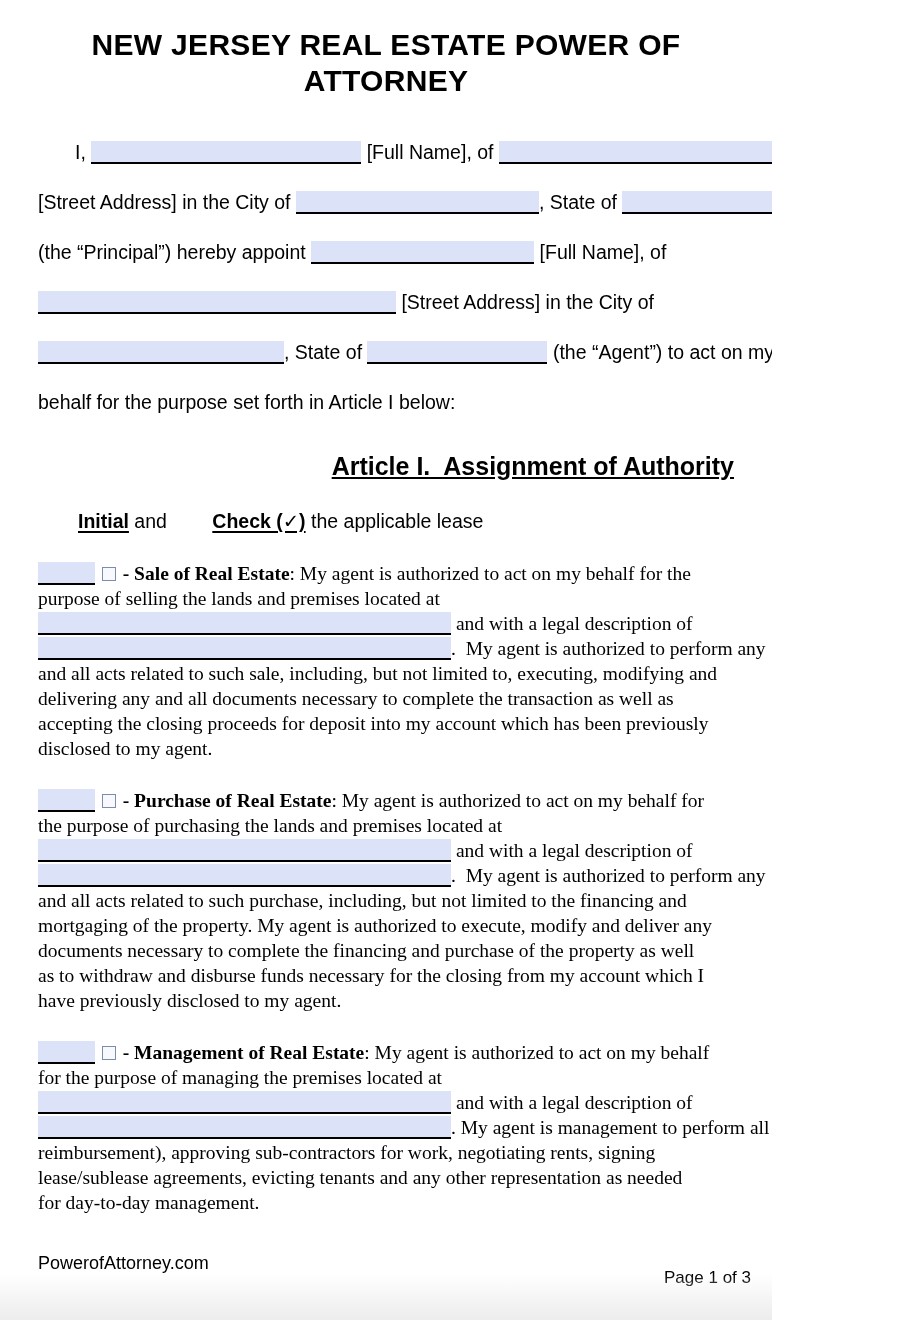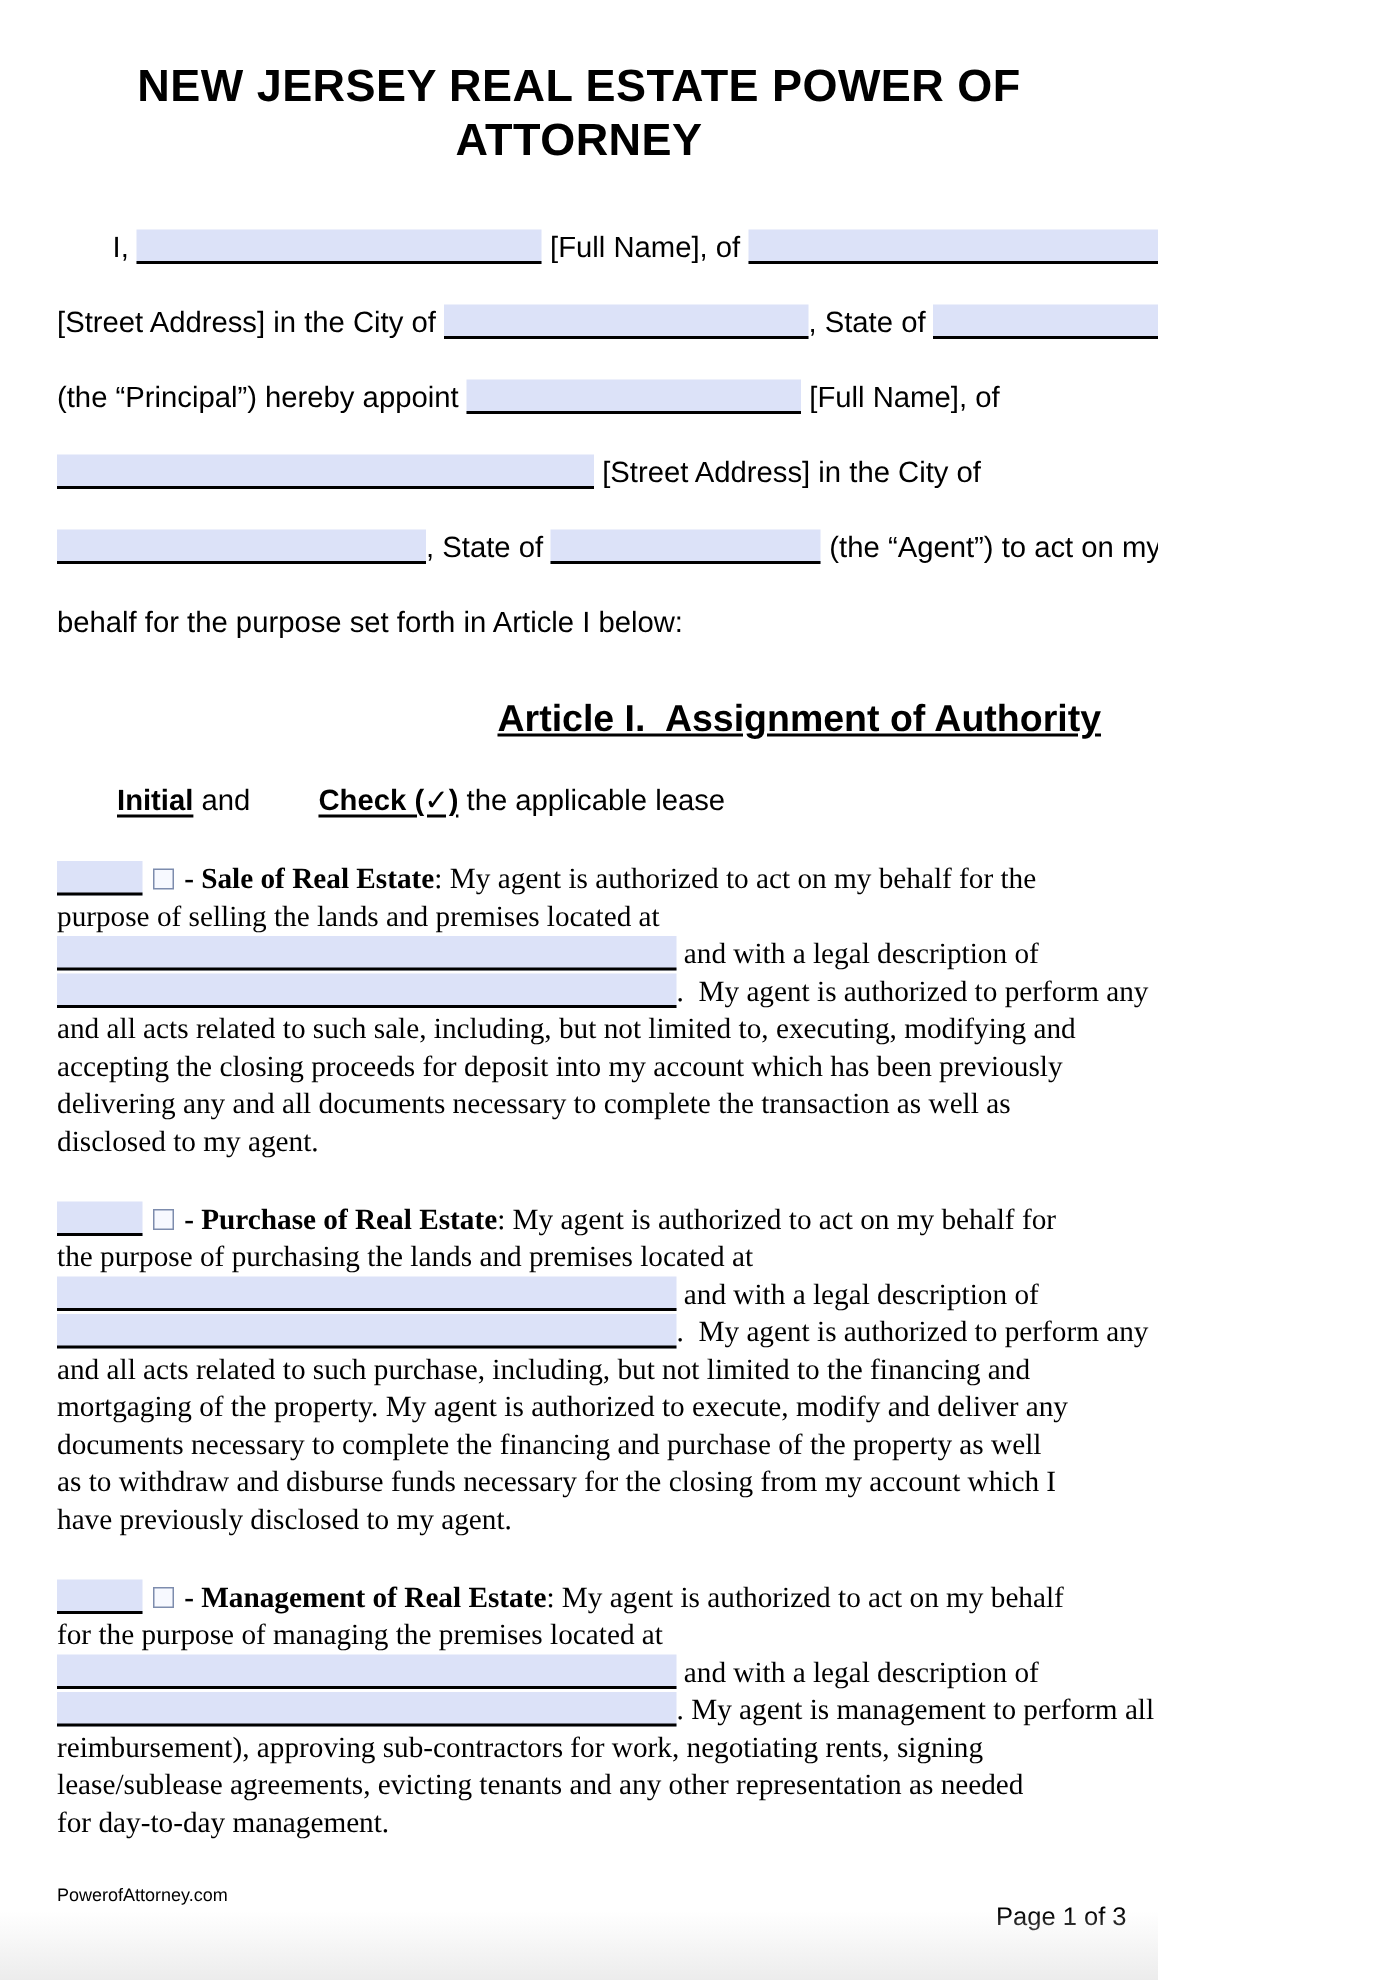--- a/index.html
+++ b/index.html
@@ -4,21 +4,21 @@
 <style>
   html,body { margin:0; padding:0; background:#ffffff; }
   .page {
     position:relative;
     width:772px; height:1320px;
     background:#ffffff;
     font-family:"Liberation Sans","DejaVu Sans",sans-serif;
     color:#000;
     overflow:hidden;
     box-sizing:border-box;
-    padding:40px 38px 0 38px;
+    padding:27px 38px 0 38px;
   }
   .title {
     margin:0; text-align:center;
     font-size:30px; font-weight:bold; line-height:36px;
     letter-spacing:0.3px;
   }
   .intro { margin-top:28px; font-size:19.5px; }
   .iline { line-height:50px; white-space:nowrap; }
   .indent { padding-left:37px; }
   .blank {
@@ -40,21 +40,21 @@
     display:inline-block;
     width:12px; height:12px;
     border:1.5px solid #7d8cad;
     background:#f7f9ff;
     vertical-align:-1px;
     margin:0 2px;
   }
   b.ptitle { font-weight:bold; }
   .footer-site {
     position:absolute; left:38px; top:1252px;
-    font-size:12px; line-height:22px;text-align:center;
+    font-size:18px; line-height:22px;text-align:center;
   }
   .footer-page {
     position:absolute; right:21px; top:1268px;
     font-size:17px; line-height:20px;
   }
   .bottom-shade {
     position:absolute; left:0; right:0; bottom:0; height:46px;
     background:linear-gradient(to bottom, rgba(236,236,236,0), #ececec);
     pointer-events:none;
   }
@@ -116,22 +116,22 @@
       <span>purpose of selling the lands and premises located at</span>
     </div>
     <div class="pline">
       <span class="blank" style="width:413px"></span>
       <span>and with a legal description of</span>
     </div>
     <div class="pline">
       <span class="blank" style="width:413px"></span><span>.&nbsp; My agent is authorized to perform any</span>
     </div>
     <div class="pline">and all acts related to such sale, including, but not limited to, executing, modifying and</div>
+    <div class="pline">delivering any and all documents necessary to complete the transaction as well as</div>
     <div class="pline">accepting the closing proceeds for deposit into my account which has been previously</div>
-    <div class="pline">delivering any and all documents necessary to complete the transaction as well as</div>
     <div class="pline">disclosed to my agent.</div>
   </div>
 
   <div class="power">
     <div class="pline">
       <span class="blank" style="width:57px"></span>
       <span class="checkbox"></span>
       <b class="ptitle">- Purchase of Real Estate</b><span>: My agent is authorized to act on my behalf for</span>
     </div>
     <div class="pline">

